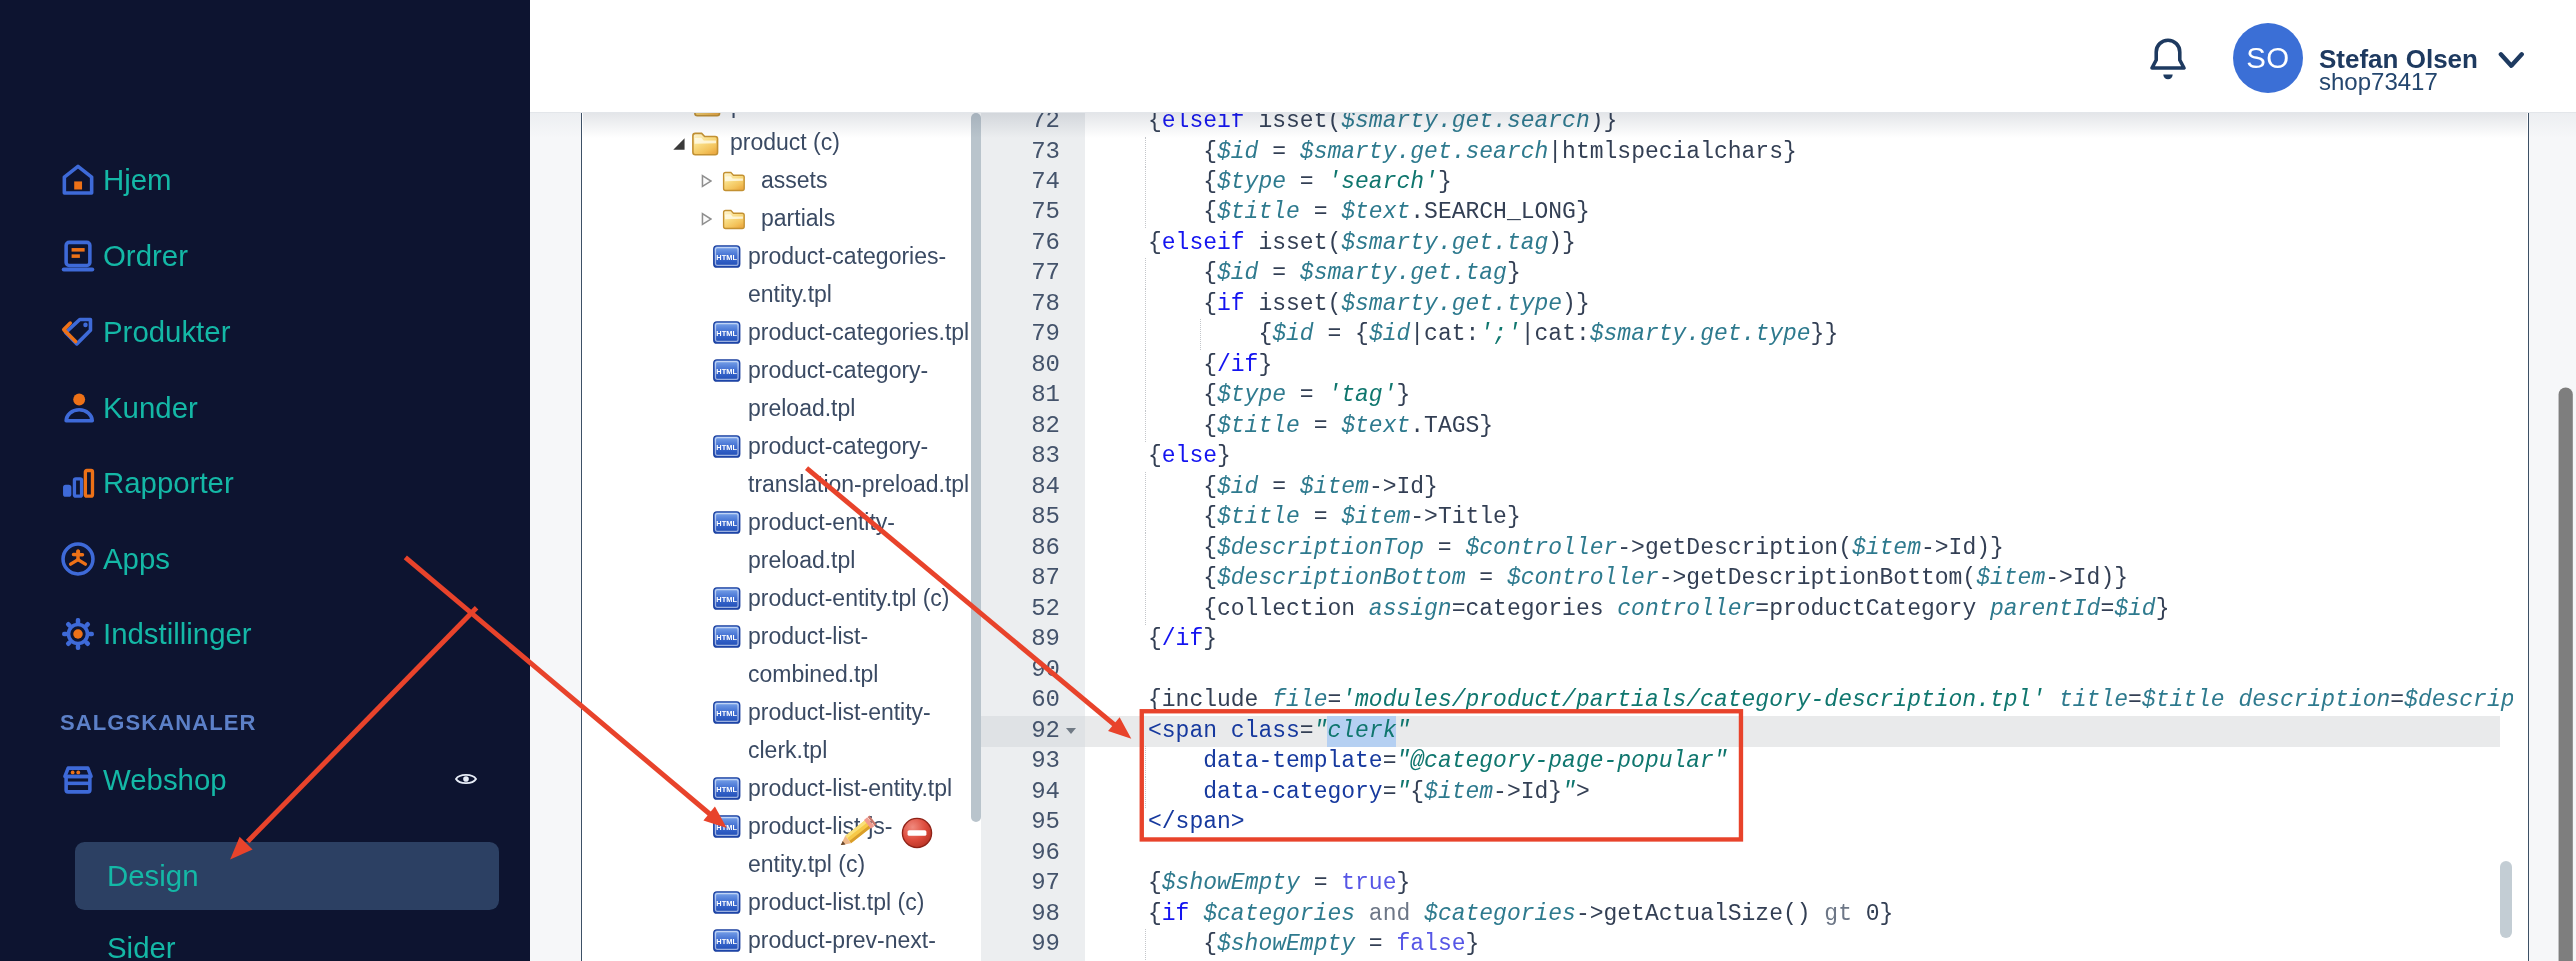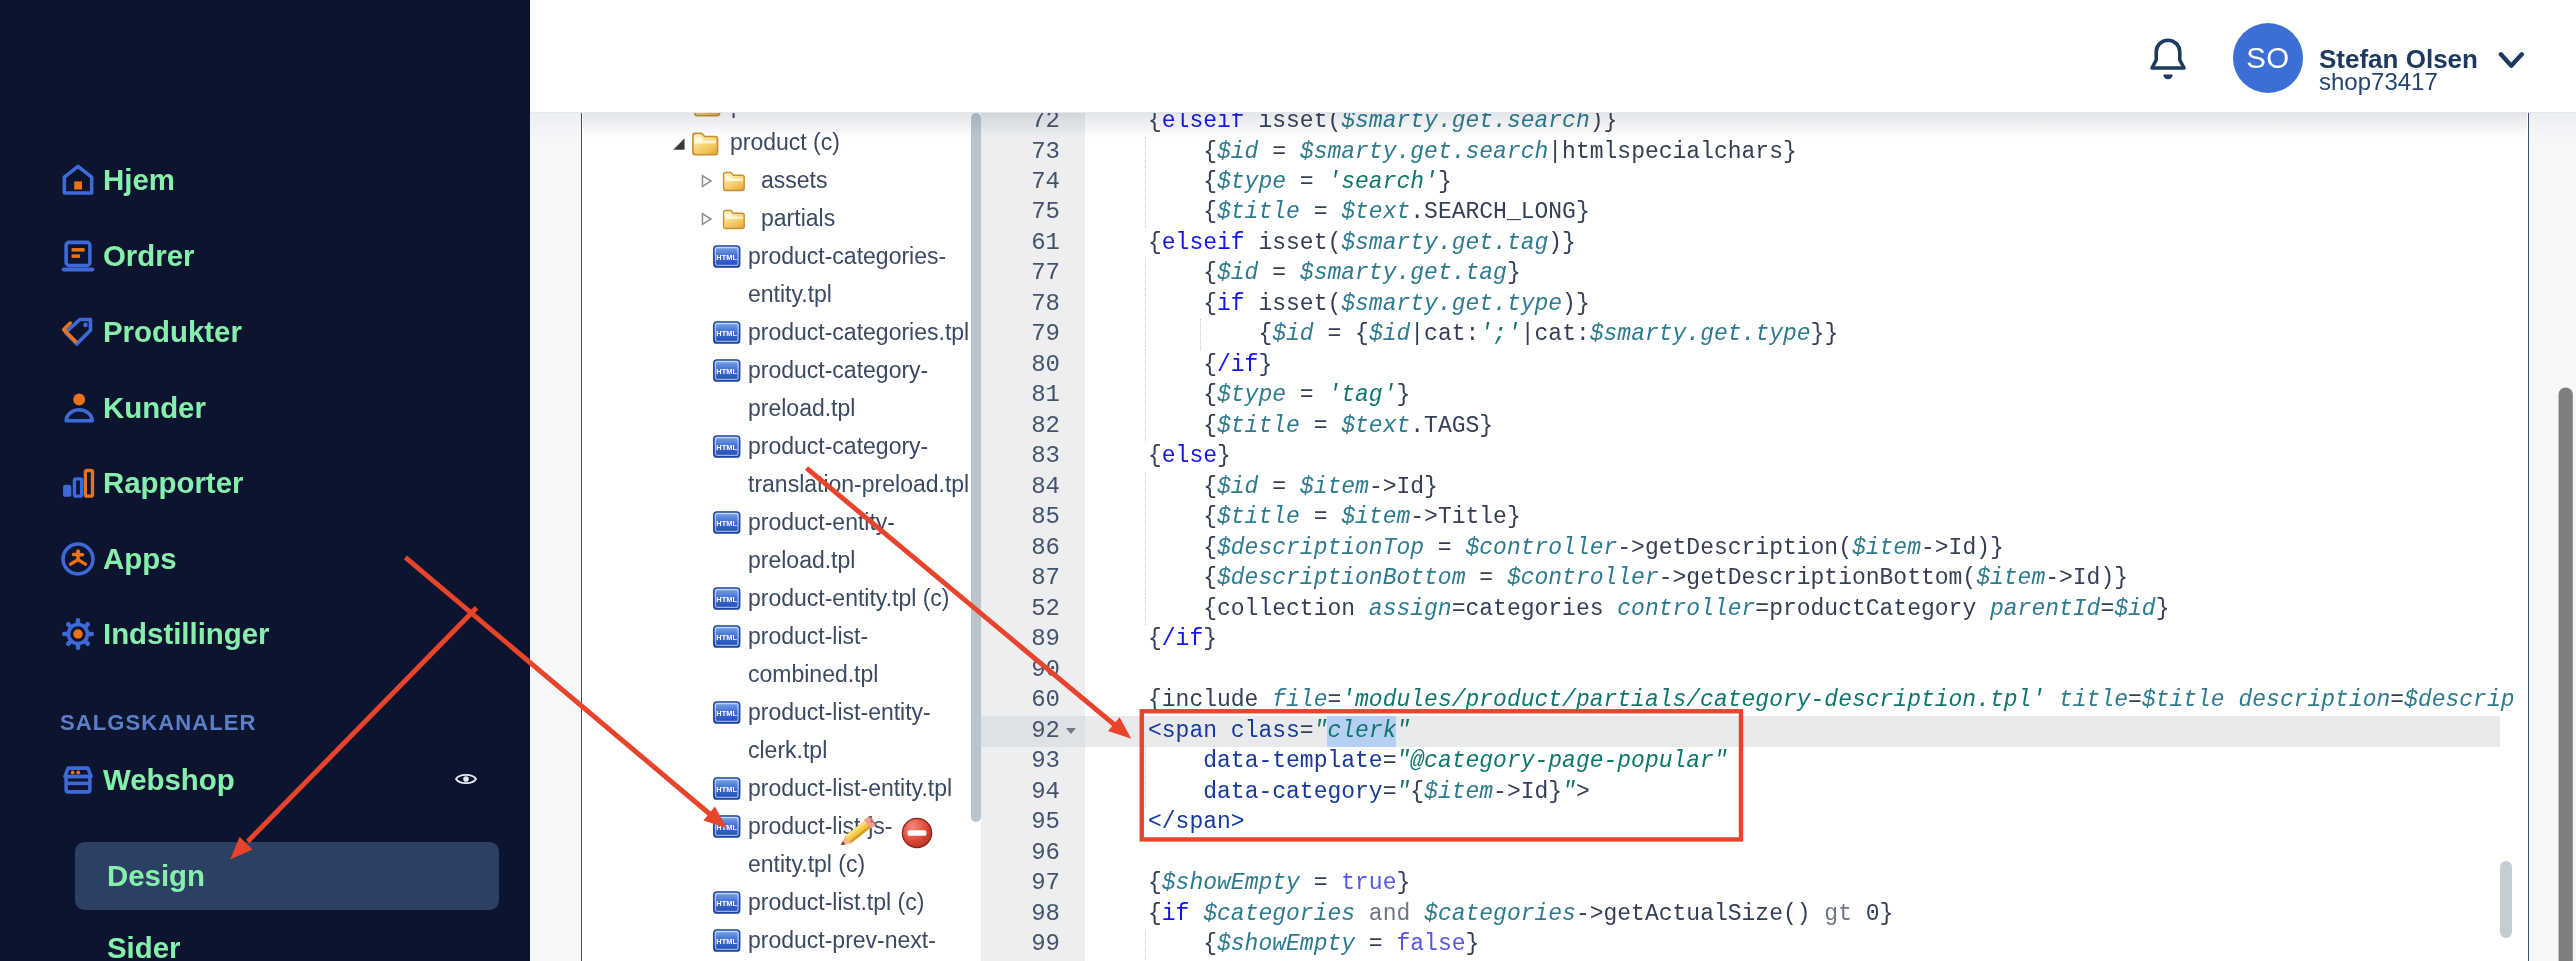--- a/index.html
+++ b/index.html
@@ -1,18 +1,18 @@
 <!DOCTYPE html>
 <html style="font-size:15px"><head><meta charset="utf-8"><style>
 * { margin:0; padding:0; box-sizing:border-box; }
 html,body { width:2576px; height:961px; overflow:hidden; }
 body { font-family:"Liberation Sans", sans-serif; position:relative; background:#F4F5F7; }
 .sidebar { position:absolute; left:0; top:0; width:530px; height:961px; background:#0D1430; z-index:3; }
 .sic { position:absolute; }
-.sit { position:absolute; left:103px; transform:translateY(-50%); color:#86efac; font-size:29.4px; font-weight:700; white-space:nowrap; }
+.sit { position:absolute; left:103px; transform:translateY(-50%); color:#14b8a6; font-size:29.4px; font-weight:400; white-space:nowrap; }
 .scap { position:absolute; left:60px; transform:translateY(-50%); color:#5C80C8; font-size:22px; font-weight:700; letter-spacing:1.1px; }
 .dpill { position:absolute; left:75px; top:842px; width:424px; height:68px; border-radius:9.5px; background:#2C4063; }
 .header { position:absolute; left:530px; top:0; width:2046px; height:113px; background:#fff; border-bottom:1.9px solid #E3E6EA; z-index:2; }
 .search { position:absolute; left:47px; top:23px; width:853px; height:75px; border:1.9px solid #B9C3CF; border-radius:9.5px; background:#fff; }
 .search .ph { position:absolute; left:8.5px; top:50%; transform:translateY(-50%); color:#5A6B80; font-size:23px; }
 .search .btn { position:absolute; right:0; top:0; width:131px; height:71px; background:#E8EBEF; border-left:1.9px solid #B9C3CF; border-radius:0 7.6px 7.6px 0; }
 .uname { position:absolute; left:1789px; top:43px; transform:translateY(-50%); font-size:26px; font-weight:700; color:#1E3A60;margin-top:16px; }
 .ushop { position:absolute; left:1789px; top:82px; transform:translateY(-50%); font-size:24px; color:#24466E; }
 .avatar { position:absolute; left:1703px; top:23px; width:70px; height:70px; border-radius:50%; background:#3B6FD6; color:#fff; font-size:29.4px; display:flex; align-items:center; justify-content:center; letter-spacing:0.5px; }
 .mainbg { position:absolute; left:530px; top:113px; width:2046px; height:848px; background:linear-gradient(#ECEEF1, #F6F7F9 25px); }
@@ -333,21 +333,21 @@
       <rect x="7" y="14" width="20" height="6" rx="1.8" fill="#fff"></rect>
     </svg>
 <div class="tsb"></div>
 </div>
 <div class="gutter">
 <div class="gband" style="top:603px"></div>
 <div class="gn" style="top:-7px">72</div>
 <div class="gn" style="top:23.6px">73</div>
 <div class="gn" style="top:54px">74</div>
 <div class="gn" style="top:84px">75</div>
-<div class="gn" style="top:115px">61</div>
+<div class="gn" style="top:115px">76</div>
 <div class="gn" style="top:145px">77</div>
 <div class="gn" style="top:176px">78</div>
 <div class="gn" style="top:206px">79</div>
 <div class="gn" style="top:237px">80</div>
 <div class="gn" style="top:267px">81</div>
 <div class="gn" style="top:298px">82</div>
 <div class="gn" style="top:328px">83</div>
 <div class="gn" style="top:359px">84</div>
 <div class="gn" style="top:389px">85</div>
 <div class="gn" style="top:420px">86</div>

